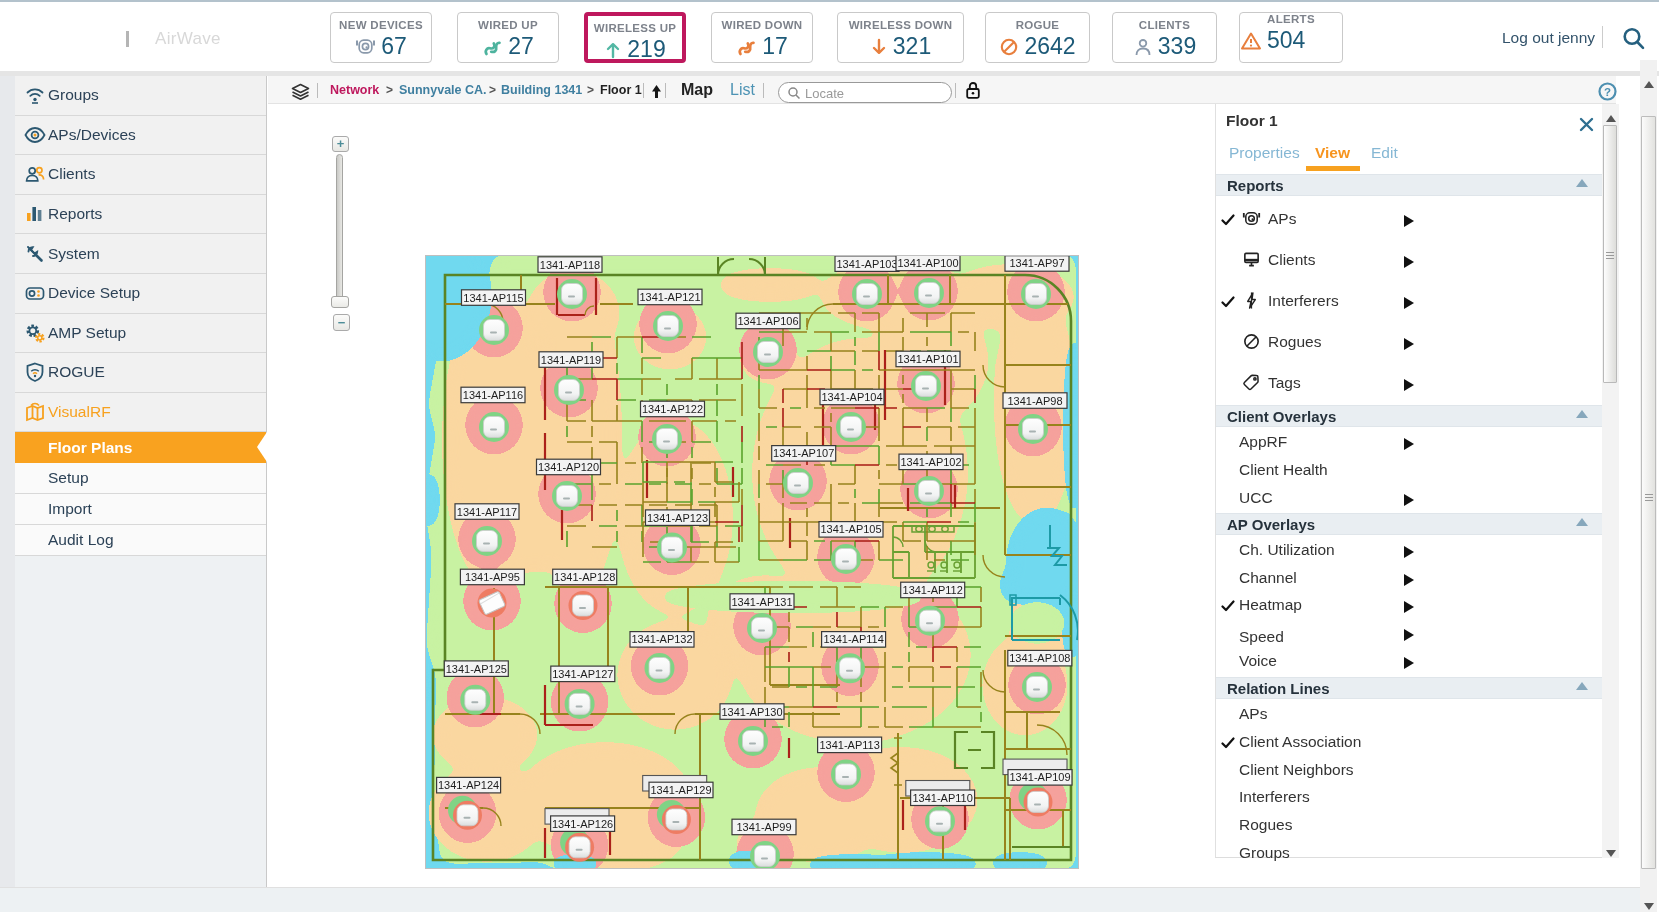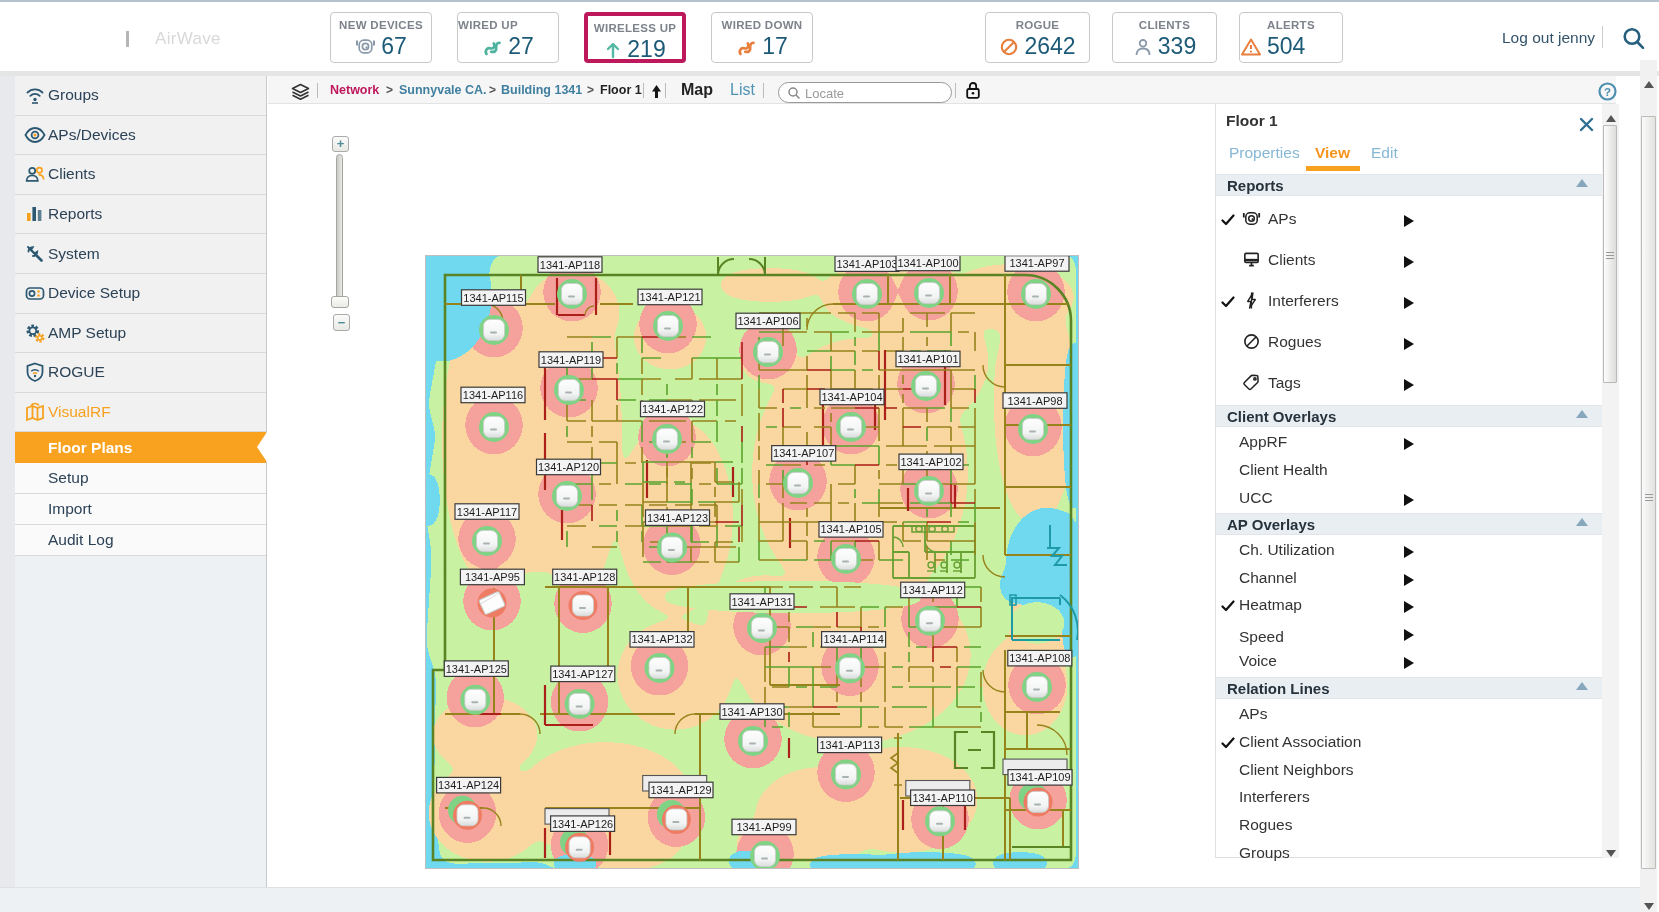--- a/index.html
+++ b/index.html
@@ -17,21 +17,21 @@
           <g fill="none" stroke="#8a99ab" stroke-width="1.7">
             <rect x="4.2" y="4.2" width="12.6" height="12.6" rx="4.5"></rect>
             <circle cx="10.5" cy="10.5" r="3.1"></circle>
             <path d="M2 4.5 v5 M19 4.5 v5" stroke-width="2"></path>
           </g>
           <circle cx="11.6" cy="11.4" r="1.1" fill="#8a99ab"></circle>
         </svg>
         <span style="font-size:23px;color:#1d5a78">67</span>
       </div>
 </div>
-<div class="abs" style="left:457px;top:10px;width:102px;height:51px;background:#fff;border:1px solid #c9c9c9;border-radius:4px;">
+<div class="abs" style="left:457px;top:10px;width:102px;height:51px;background:#fff;border:1px solid #c9c9c9;border-radius:4px;text-align:center">
 <div style="font-size:11.5px;font-weight:bold;color:#7d828b;letter-spacing:.3px;margin-top:6px">WIRED UP</div>
 <div style="margin-top:2px;display:flex;align-items:center;justify-content:center;gap:5px">
         <svg width="21" height="21" viewBox="0 0 21 21">
           <g fill="none" stroke="#4db39e" stroke-width="2.7" stroke-linecap="round">
             <path d="M4.5 18 C2.5 15 5 11.5 8 12.3 C11.5 13.2 13.5 10.5 11.8 7.5"></path>
             <path d="M9.2 15.8 C12.5 16.5 14.8 14.8 14.2 11.2 C13.8 8.5 15.5 6.5 17.5 6.8"></path>
           </g>
         </svg>
         <span style="font-size:23px;color:#1d5a78">27</span>
       </div>
@@ -53,20 +53,32 @@
 <div style="margin-top:2px;display:flex;align-items:center;justify-content:center;gap:5px">
         <svg width="21" height="21" viewBox="0 0 21 21">
           <g fill="none" stroke="#e87f3d" stroke-width="2.7" stroke-linecap="round">
             <path d="M4.5 18 C2.5 15 5 11.5 8 12.3 C11.5 13.2 13.5 10.5 11.8 7.5"></path>
             <path d="M9.2 15.8 C12.5 16.5 14.8 14.8 14.2 11.2 C13.8 8.5 15.5 6.5 17.5 6.8"></path>
           </g>
         </svg>
         <span style="font-size:23px;color:#1d5a78">17</span>
       </div>
 </div>
+<div class="abs" style="left:837px;top:10px;width:127px;height:51px;background:#fff;border:1px solid #c9c9c9;border-radius:4px;text-align:center">
+<div style="font-size:11.5px;font-weight:bold;color:#7d828b;letter-spacing:.3px;margin-top:6px">WIRELESS DOWN</div>
+<div style="margin-top:2px;display:flex;align-items:center;justify-content:center;gap:5px">
+        <svg width="18" height="20" viewBox="0 0 18 20">
+          <g fill="none" stroke="#e87f3d" stroke-width="2.4" stroke-linecap="round" stroke-linejoin="round">
+            <path d="M9 3 V15"></path>
+            <path d="M4 11 9 15.8 14 11"></path>
+          </g>
+        </svg>
+        <span style="font-size:23px;color:#1d5a78">321</span>
+      </div>
+</div>
 <div class="abs" style="left:985px;top:10px;width:105px;height:51px;background:#fff;border:1px solid #c9c9c9;border-radius:4px;text-align:center">
 <div style="font-size:11.5px;font-weight:bold;color:#7d828b;letter-spacing:.3px;margin-top:6px">ROGUE</div>
 <div style="margin-top:2px;display:flex;align-items:center;justify-content:center;gap:5px">
         <svg width="20" height="20" viewBox="0 0 20 20">
           <g fill="none" stroke="#e87f3d" stroke-width="2.1">
             <circle cx="10" cy="10" r="7.2"></circle>
             <path d="M5.2 14.8 14.8 5.2"></path>
           </g>
         </svg>
         <span style="font-size:23px;color:#1d5a78">2642</span>
@@ -78,21 +90,21 @@
         <svg width="20" height="20" viewBox="0 0 20 20">
           <g fill="none" stroke="#8a99ab" stroke-width="1.8">
             <circle cx="10" cy="6.3" r="3.3"></circle>
             <path d="M3.5 18 c0-4.2 2.6-6.5 6.5-6.5 s6.5 2.3 6.5 6.5"></path>
           </g>
         </svg>
         <span style="font-size:23px;color:#1d5a78">339</span>
       </div>
 </div>
 <div class="abs" style="left:1239px;top:10px;width:104px;height:51px;background:#fff;border:1px solid #c9c9c9;border-radius:4px;text-align:center">
-<div style="font-size:11.5px;font-weight:bold;color:#7d828b;letter-spacing:.3px;margin-top:6px">ALERTS</div>
+<div style="font-size:11.5px;font-weight:bold;color:#7d828b;letter-spacing:.3px;">ALERTS</div>
 <div style="margin-top:2px;display:flex;align-items:center;gap:5px">
         <svg width="22" height="20" viewBox="0 0 22 20">
           <path d="M11 2.5 20 17.5 H2 Z" fill="none" stroke="#e87f3d" stroke-width="2" stroke-linejoin="round"></path>
           <path d="M11 8 v4" stroke="#e87f3d" stroke-width="2"></path>
           <circle cx="11" cy="14.6" r="1.1" fill="#e87f3d"></circle>
         </svg>
         <span style="font-size:23px;color:#1d5a78">504</span>
       </div>
 </div>
 <div class="abs" style="left:1502px;top:27px;font-size:15.5px;color:#33536b">Log out jenny</div>

